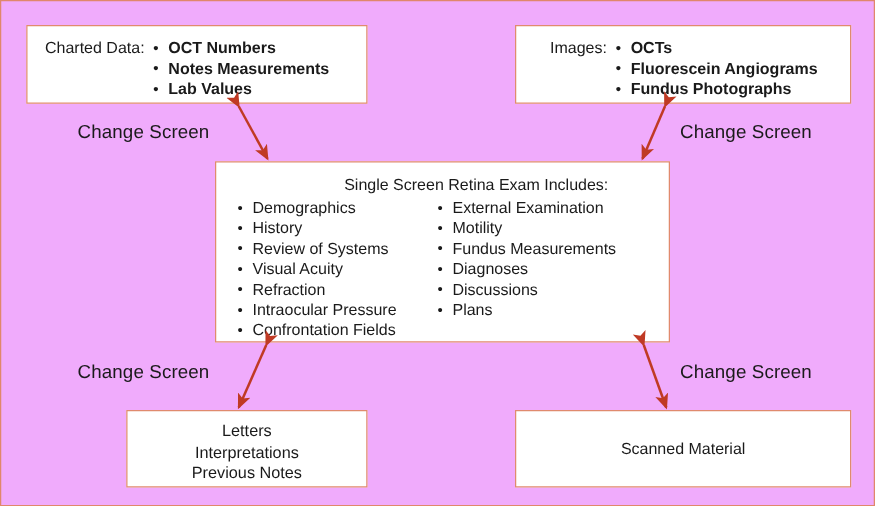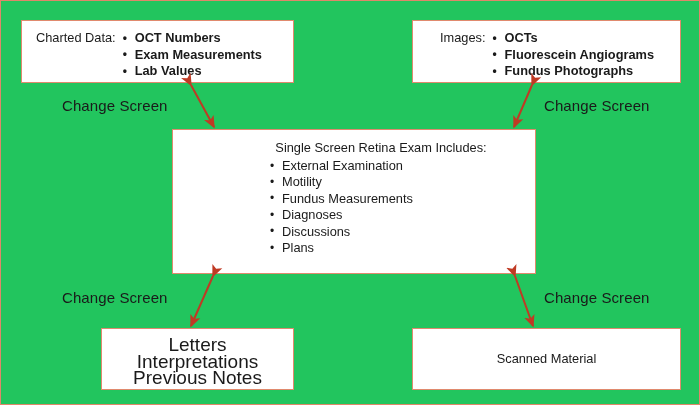--- a/index.html
+++ b/index.html
@@ -4,21 +4,21 @@
 <style>
   html, body {
     margin: 0;
     padding: 0;
     background: #ffffff;
   }
   #canvas {
     position: relative;
     width: 700px;
     height: 405px;
-    background: #22c55e;
+    background: #f0abfc;
     border: 1.5px solid #e0876a;
     box-sizing: border-box;
     font-family: "Liberation Sans", sans-serif;
     color: #1a1a1a;
     overflow: hidden;
   }
   .node {
     position: absolute;
     background: #ffffff;
     border: 1.5px solid #e08a6e;
@@ -103,21 +103,21 @@
     font-size: 12px;
   }
   
   #node-letters { left: 100px; top: 327px; width: 193px; height: 62px; }
   #letters-text {
     position: absolute;
     top: 8px;
     left: 0;
     width: 100%;
     text-align: center;
-    font-size: 19px;
+    font-size: 13px;
     line-height: 16.5px;
   }
   
   #node-scanned { left: 411px; top: 327px; width: 269px; height: 62px; padding-left: 23px; }
   #scanned-text {
     position: absolute;
     top: 22px;
     left: 0;
     width: 100%;
     text-align: center;
@@ -134,40 +134,51 @@
 </head>
 <body>
 
 <div id="canvas">
 
   <div class="node" id="node-charted-data">
     <div class="kv-row" id="charted-data-row">
       <span class="kv-label">Charted Data:</span>
       <ul class="kv-list">
         <li>OCT Numbers</li>
-        <li>Exam Measurements</li>
+        <li>Notes Measurements</li>
         <li>Lab Values</li>
       </ul>
     </div>
   </div>
 
   <div class="node" id="node-images">
     <div class="kv-row" id="images-row">
       <span class="kv-label">Images:</span>
       <ul class="kv-list">
         <li>OCTs</li>
         <li>Fluorescein Angiograms</li>
         <li>Fundus Photographs</li>
       </ul>
     </div>
   </div>
 
   <div class="node" id="node-center">
     <div id="center-title">Single Screen Retina Exam Includes:</div>
     <div id="center-cols">
+      <div class="center-col">
+        <ul>
+          <li>Demographics</li>
+          <li>History</li>
+          <li>Review of Systems</li>
+          <li>Visual Acuity</li>
+          <li>Refraction</li>
+          <li>Intraocular Pressure</li>
+          <li>Confrontation Fields</li>
+        </ul>
+      </div>
       <div class="center-col">
         <ul>
           <li>External Examination</li>
           <li>Motility</li>
           <li>Fundus Measurements</li>
           <li>Diagnoses</li>
           <li>Discussions</li>
           <li>Plans</li>
         </ul>
       </div>

